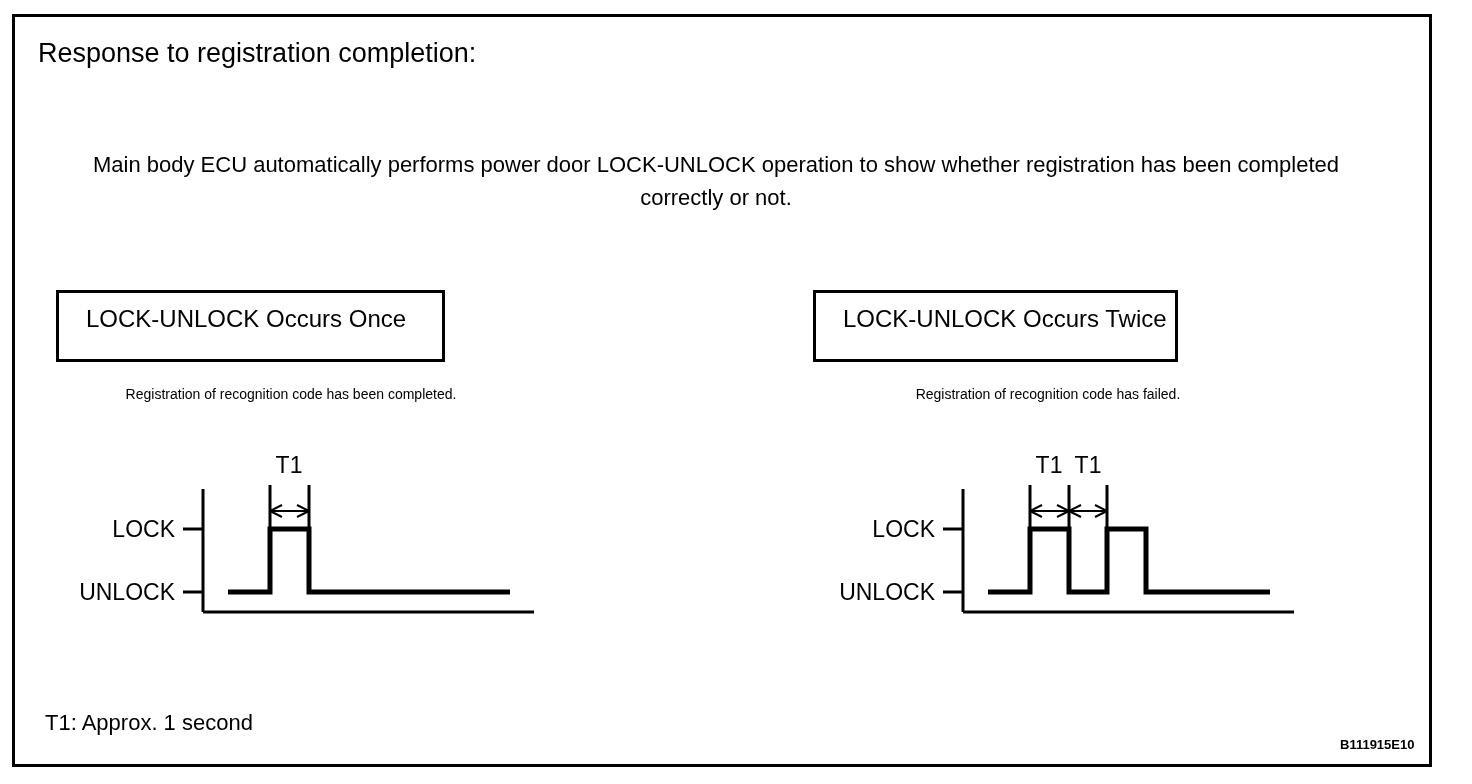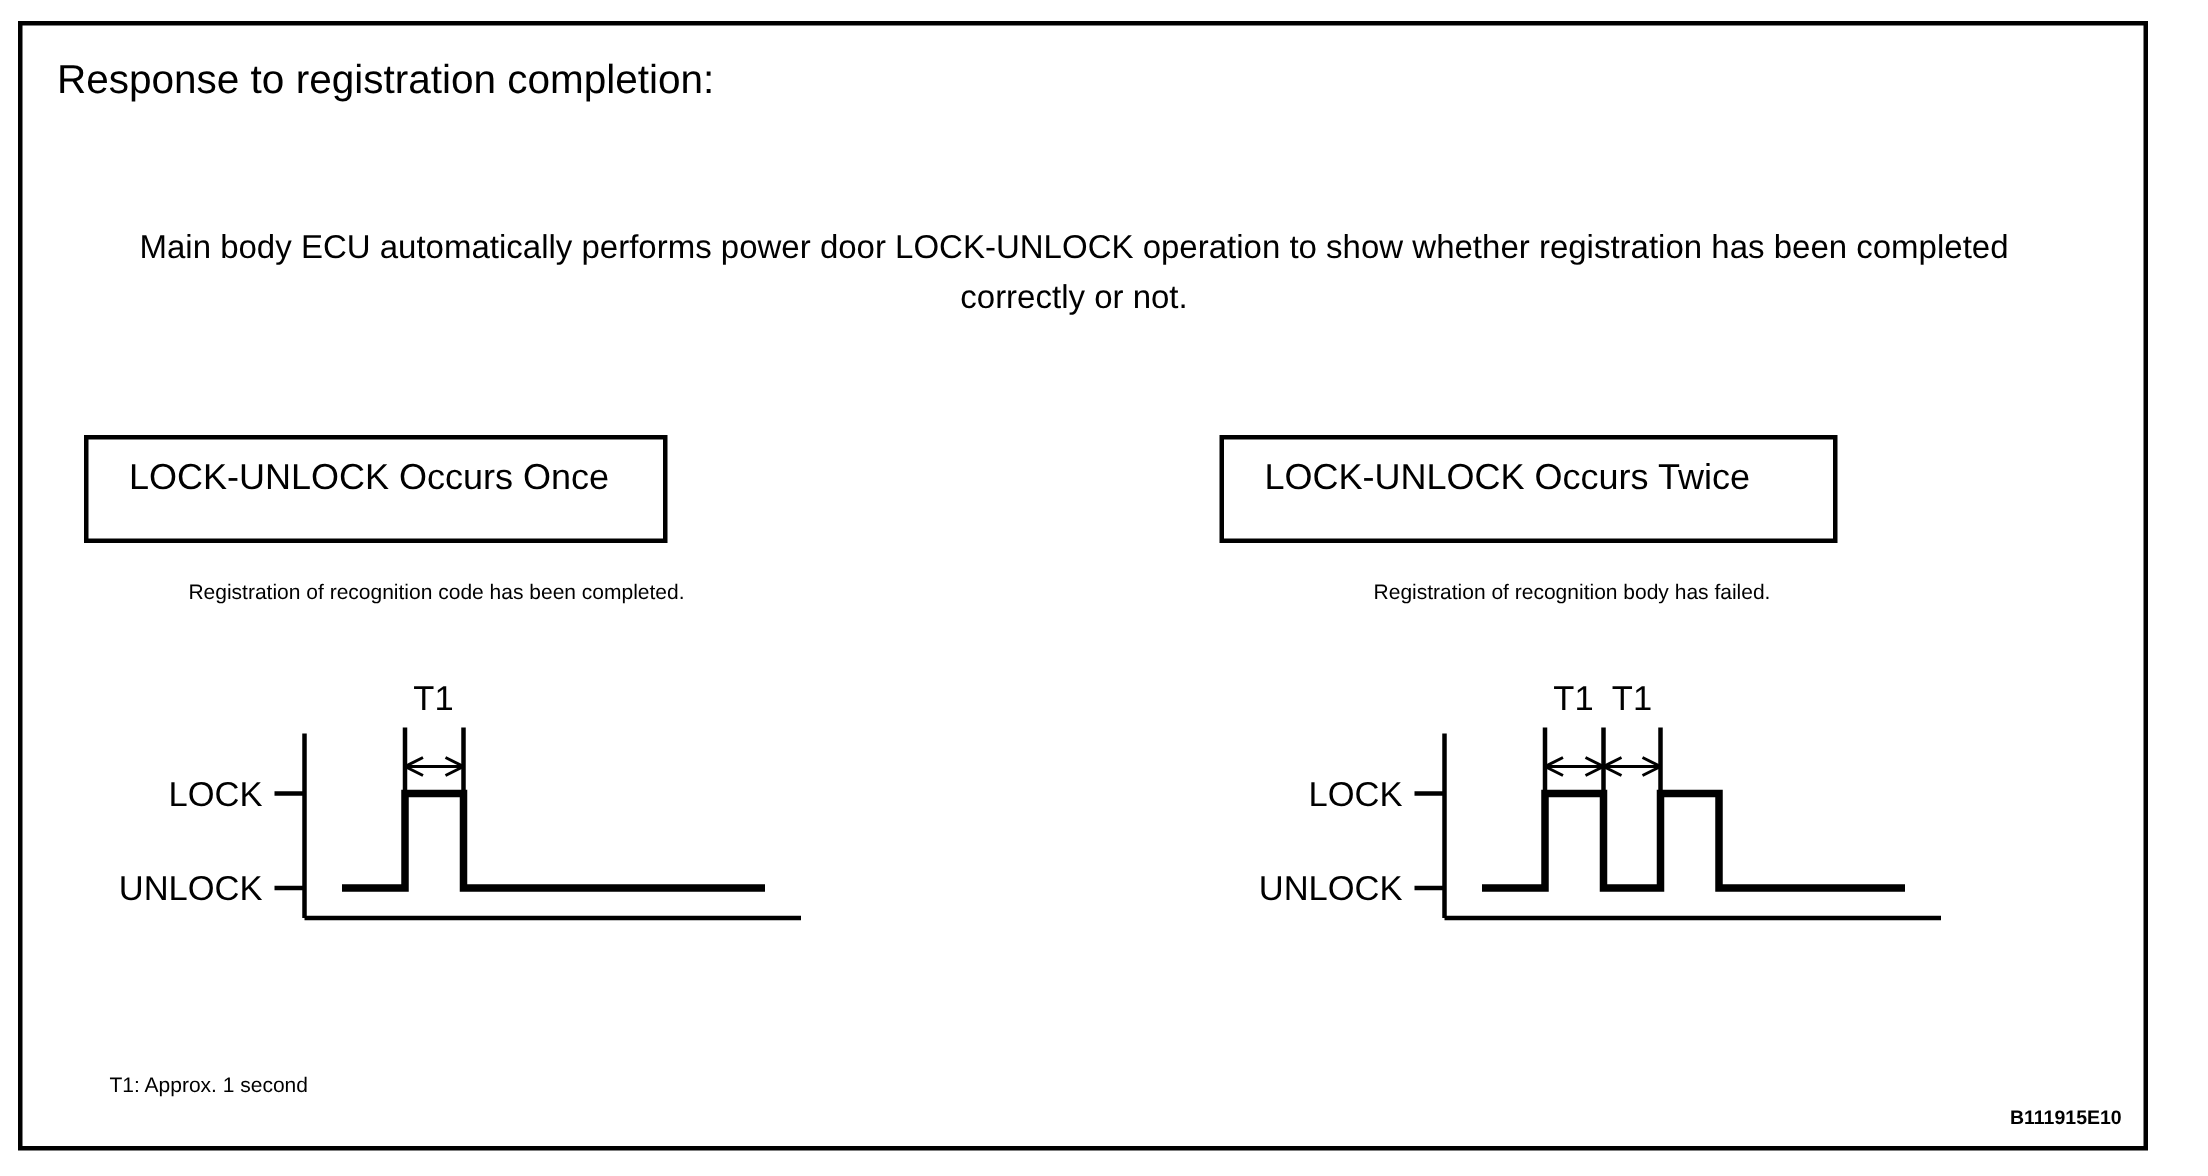--- a/index.html
+++ b/index.html
@@ -67,21 +67,21 @@
   .case-box {
     box-sizing: border-box;
     border: 3px solid #000000;
     height: 72px;
     display: flex;
     align-items: center;
     padding-left: 27px;
     background: #ffffff;
   }
   #case-box-left  { width: 389px; }
-  #case-box-right { width: 412px; }
+  #case-box-right { width: 365px; }
 
   .case-box-label {
     font-size: 24px;
     line-height: 28px;
     white-space: nowrap;
     position: relative;
     top: -7px;
   }
 
   .case-caption {
@@ -114,24 +114,23 @@
   .tick-line   { stroke: #000000; stroke-width: 3; fill: none; }
   .signal-line { stroke: #000000; stroke-width: 5; fill: none; stroke-linejoin: miter; }
   .ext-line    { stroke: #000000; stroke-width: 3; fill: none; }
   .dim-line    { stroke: #000000; stroke-width: 2; fill: none; }
 
   
   #footnote {
     position: absolute;
     left: 45px;
     top: 709px;
-    font-size: 14px;
+    font-size: 22px;
     line-height: 28px;
     white-space: nowrap;
-    margin-left: 28px;
   }
 
   
   #figure-code {
     position: absolute;
     left: 1340px;
     top: 737px;
     font-size: 13px;
     font-weight: bold;
     letter-spacing: 0px;
@@ -187,21 +186,21 @@
       </svg>
     </div>
   </div>
 
   <div class="column" id="column-right">
 
     <div class="case-box" id="case-box-right">
       <span class="case-box-label">LOCK-UNLOCK Occurs Twice</span>
     </div>
 
-    <div class="case-caption">Registration of recognition body has failed.</div>
+    <div class="case-caption">Registration of recognition code has failed.</div>
 
     <div class="diagram">
       <svg width="500" height="185" viewBox="0 0 500 185">
 
         <path class="axis-line" d="M 150 48 L 150 171"></path>
 
         <path class="axis-line" d="M 150 171 L 481 171"></path>
 
         <path class="tick-line" d="M 130 88 L 150 88"></path>
         <path class="tick-line" d="M 130 151 L 150 151"></path>

